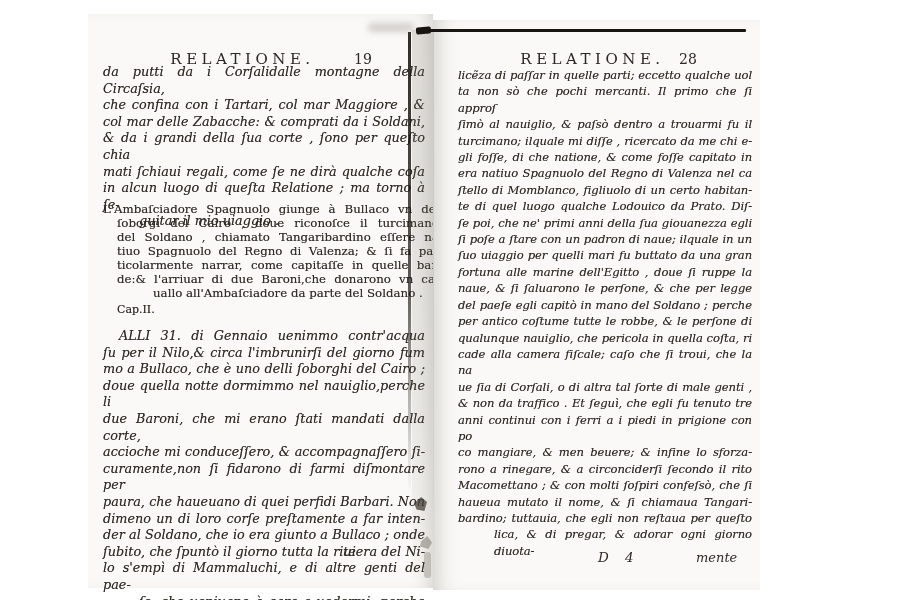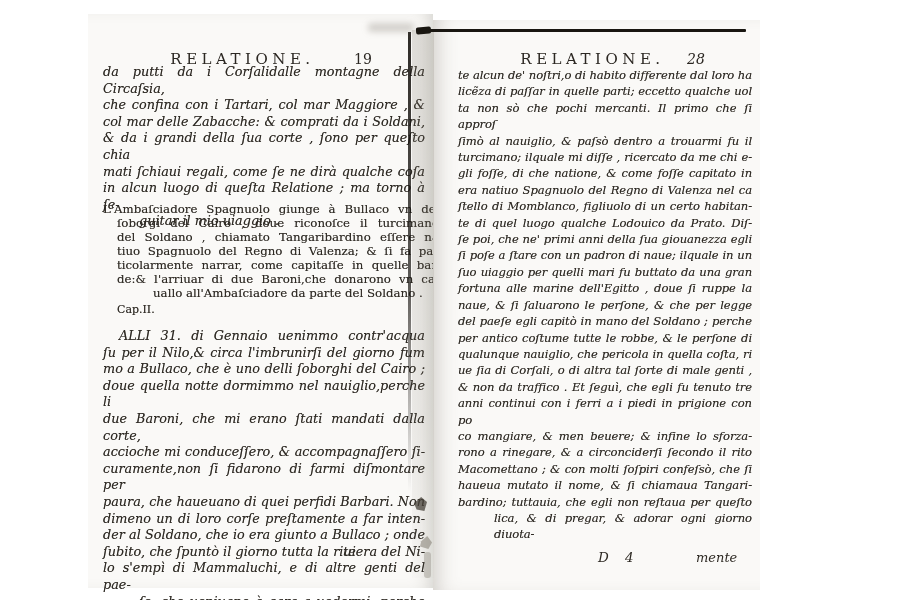--- a/index.html
+++ b/index.html
@@ -105,40 +105,40 @@
         <div class="text-line">ſubito, che ſpuntò il giorno tutta la riuiera del Ni-</div>
         <div class="text-line">lo s'empì di Mammaluchi, e di altre genti del pae-</div>
         <div class="text-line last-line">ſe, che ueniuano à gara a uedermi; perche rare uol</div>
       </div>
 
     <span class="catchword" style="left:255px;top:530px;">te</span>
   </div>
 
   <div class="page" id="right-page">
     <span class="running-title" style="left:77px;top:30px;width:165px;">RELATIONE.</span>
-    <span class="page-number" style="left:254px;top:31px;font-style:italic;">28</span>
+    <span class="page-number" style="left:246px;top:31px;">28</span>
 
     <div class="text-block right-body" style="left:25px;top:47px;width:294px;" data-flush-last="true">
-        <div class="text-line">te alcun de' noſtri,o di habito differente dal loro ha</div>
         <div class="text-line">licẽza di paſſar in quelle parti; eccetto qualche uol</div>
         <div class="text-line">ta non sò che pochi mercanti. Il primo che ſi approſ</div>
         <div class="text-line">ſimò al nauiglio, &amp; paſsò dentro a trouarmi fu il</div>
         <div class="text-line">turcimano; ilquale mi diſſe , ricercato da me chi e-</div>
         <div class="text-line">gli foſſe, di che natione, &amp; come foſſe capitato in</div>
         <div class="text-line">era natiuo Spagnuolo del Regno di Valenza nel ca</div>
         <div class="text-line">ſtello di Momblanco, figliuolo di un certo habitan-</div>
         <div class="text-line">te di quel luogo qualche Lodouico da Prato. Diſ-</div>
         <div class="text-line">ſe poi, che ne' primi anni della ſua giouanezza egli</div>
         <div class="text-line">ſi poſe a ſtare con un padron di naue; ilquale in un</div>
         <div class="text-line">ſuo uiaggio per quelli mari fu buttato da una gran</div>
         <div class="text-line">fortuna alle marine dell'Egitto , doue ſi ruppe la</div>
         <div class="text-line">naue, &amp; ſi ſaluarono le perſone, &amp; che per legge</div>
         <div class="text-line">del paeſe egli capitò in mano del Soldano ; perche</div>
         <div class="text-line">per antico coſtume tutte le robbe, &amp; le perſone di</div>
         <div class="text-line">qualunque nauiglio, che pericola in quella coſta, ri</div>
+        <div class="text-line">cade alla camera fiſcale; caſo che ſi troui, che la na</div>
         <div class="text-line">ue ſia di Corſali, o di altra tal ſorte di male genti ,</div>
         <div class="text-line">&amp; non da traffico . Et ſeguì, che egli fu tenuto tre</div>
         <div class="text-line">anni continui con i ferri a i piedi in prigione con po</div>
         <div class="text-line">co mangiare, &amp; men beuere; &amp; infine lo sforza-</div>
         <div class="text-line">rono a rinegare, &amp; a circonciderſi ſecondo il rito</div>
         <div class="text-line">Macomettano ; &amp; con molti ſoſpiri confeſsò, che ſi</div>
         <div class="text-line">haueua mutato il nome, &amp; ſi chiamaua Tangari-</div>
         <div class="text-line">bardino; tuttauia, che egli non reſtaua per queſto</div>
         <div class="text-line last-line">lica, &amp; di pregar, &amp; adorar ogni giorno diuota-</div>
       </div>

